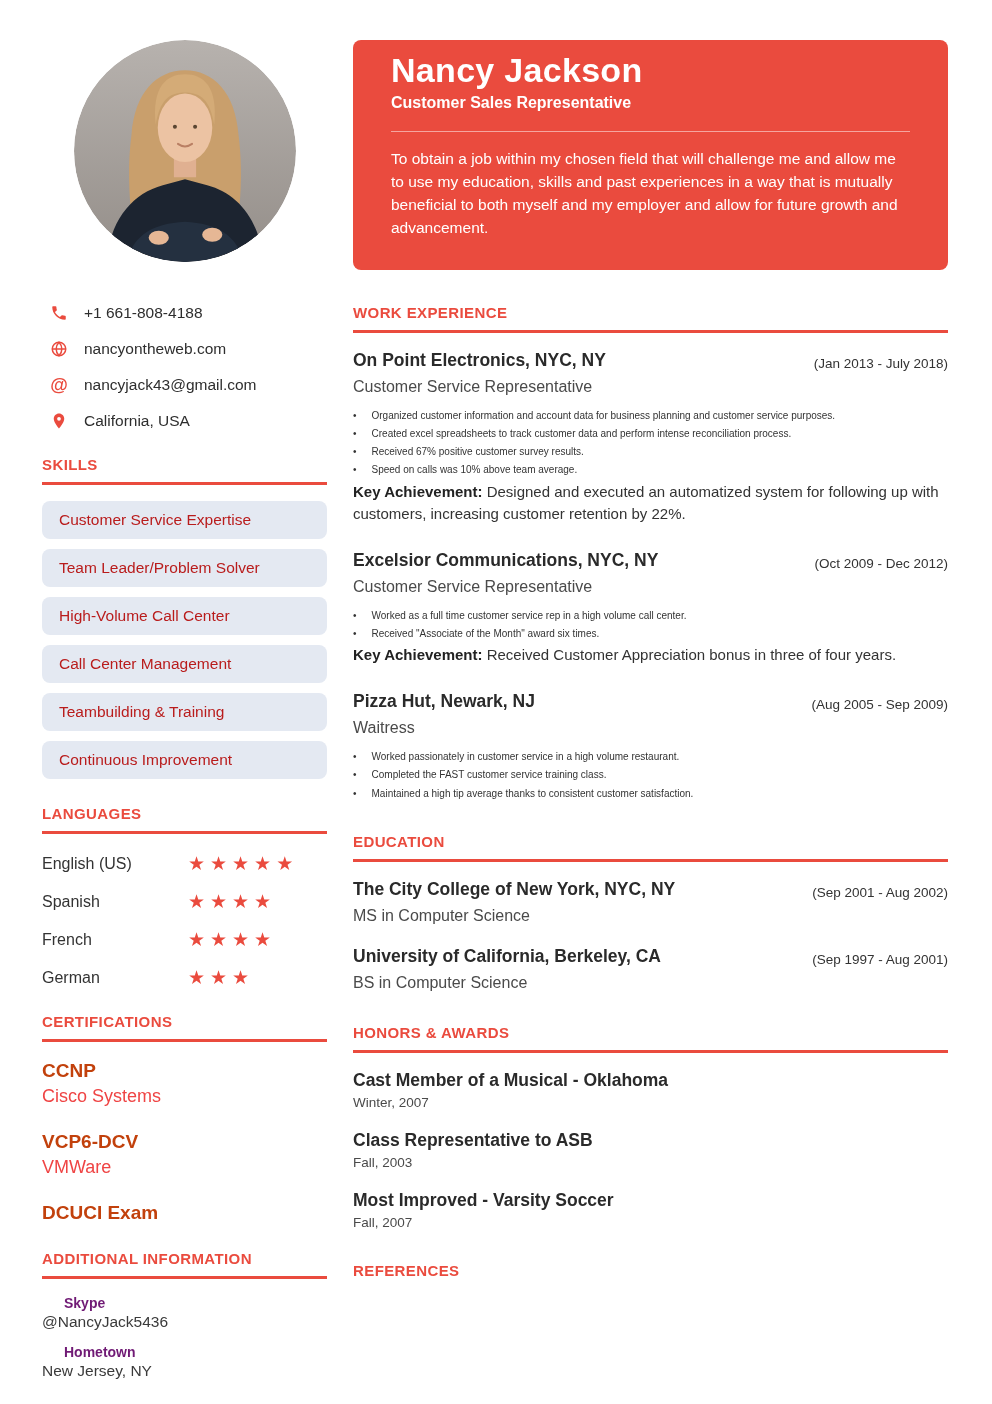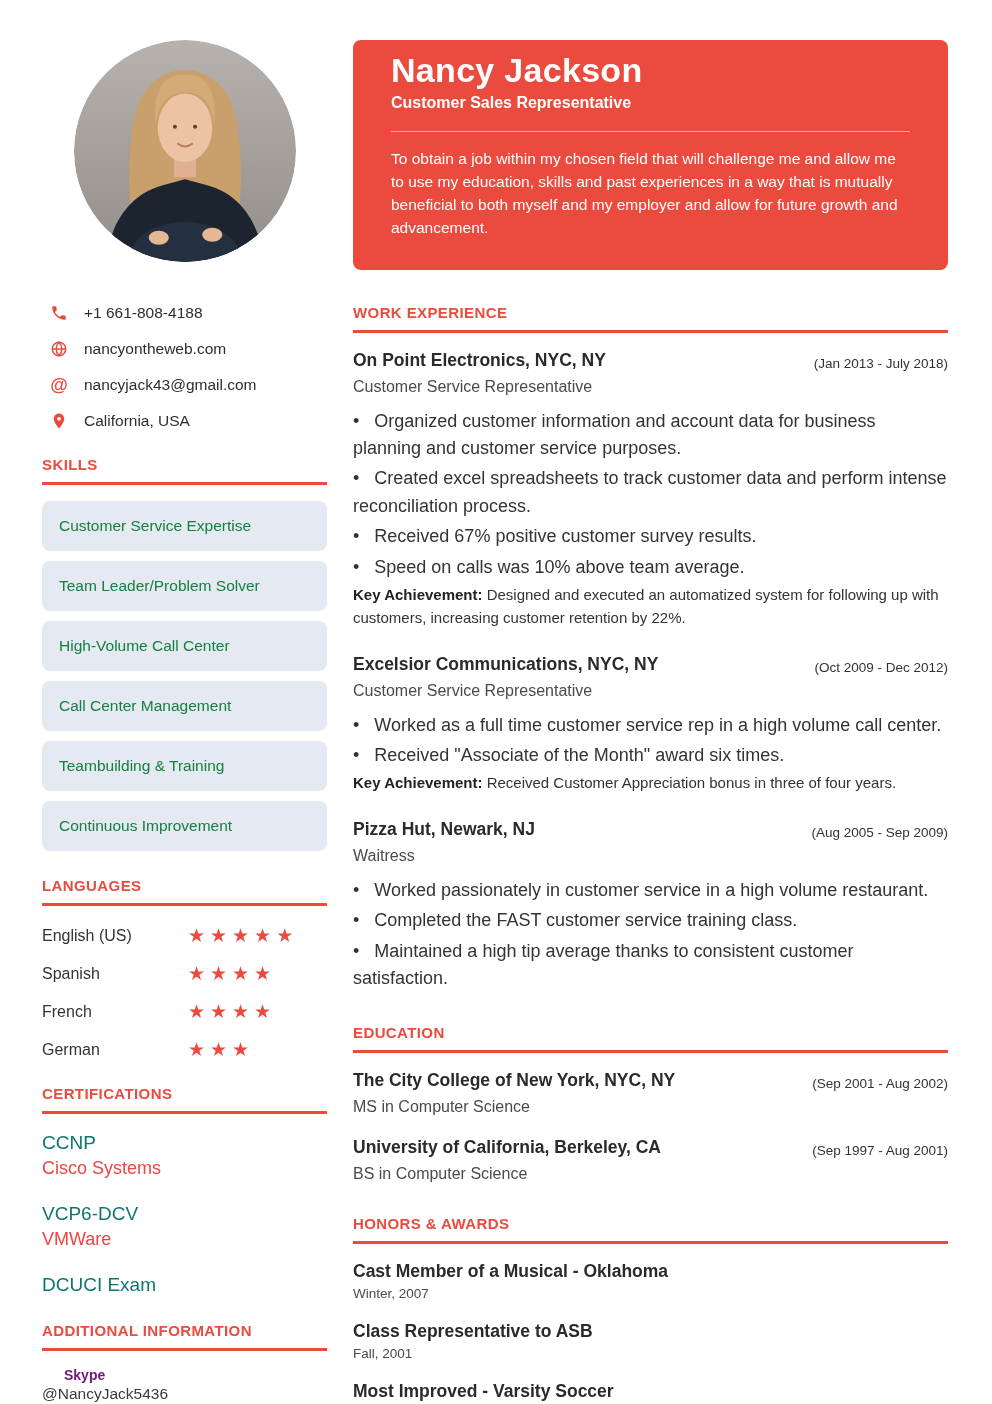--- a/index.html
+++ b/index.html
@@ -26,30 +26,30 @@
   .contact li{ display:flex; align-items:center; gap:16px; margin-bottom:18px; font-size:15.5px; color:#2e2e2e; }
   .cicon{ width:18px; height:18px; flex:0 0 18px; color:var(--accent); display:inline-flex; align-items:center; justify-content:center; font-weight:bold; }
   .cicon svg{ width:18px; height:18px; }
   .at-glyph{ font-size:18px; line-height:1; color:var(--accent); font-weight:bold; }
 
   .side-section{ margin-top:26px; }
   .sec-head{ font-size:15px; font-weight:bold; letter-spacing:.4px; color:var(--accent); }
   .sec-rule{ height:3px; background:var(--accent); margin-top:9px; border:none; }
 
   .pills{ margin-top:16px; }
-  .pill{ background:var(--pill); border-radius:8px; padding:16px 17px; font-size:15.5px; color:#15803d; margin-bottom:10px; }
+  .pill{ background:var(--pill); border-radius:8px; padding:10px 17px; font-size:15.5px; color:#b91c1c; margin-bottom:10px; }
 
   .langs{ margin-top:20px; }
   .lang-row{ display:grid; grid-template-columns:146px 1fr; align-items:center; margin-bottom:19px; }
   .lang-name{ font-size:16px; color:#333; }
   .stars{ color:var(--accent); font-size:19px; letter-spacing:5px; line-height:1; }
 
   .certs{ margin-top:18px; }
   .cert{ margin-bottom:24px; }
-  .cert-name{ font-size:19px; font-weight:normal; color:#0f766e; }
+  .cert-name{ font-size:19px; font-weight:bold; color:#c2410c; }
   .cert-issuer{ font-size:18px; color:#ef4444; margin-top:4px; }
 
   .addl{ margin-top:16px; }
   .addl-item{ margin-bottom:13px; }
   .addl-label{ font-size:14px; font-weight:bold; color:#701a75;margin-left:22px; }
   .addl-value{ font-size:15.5px; color:#3a3a3a; margin-top:2px; }
 
   
   .main{ flex:1; min-width:0; }
   .hero{ background:var(--accent); color:#fff; border-radius:8px; padding:11px 38px 30px; }
@@ -59,21 +59,21 @@
   .hero .objective{ font-size:15.5px; line-height:1.48; }
 
   .msec{ margin-top:32px; }
   .msec:first-of-type{ margin-top:34px; }
   .entry{ margin-top:17px; }
   .entry-head{ display:flex; justify-content:space-between; align-items:flex-end; gap:12px; }
   .entry-title{ font-size:17.5px; font-weight:bold; color:#2a2a2a; }
   .entry-date{ font-size:13.5px; color:#333; white-space:nowrap; }
   .entry-role{ font-size:16px; color:#4a4a4a; margin-top:7px; }
   .bullets{ list-style:none; margin-top:12px; }
-  .bullets li{ font-size:18px; line-height:1.52; color:#333; margin-bottom:3px; }
+  .bullets li{ font-size:10px; line-height:1.52; color:#333; margin-bottom:3px; }
   .bullets li::before{ content:"•"; margin-right:15px; }
   .achievement{ font-size:15px; line-height:1.52; color:#333; }
   .achievement strong{ color:#222; }
   .job{ margin-bottom:24px; }
   .school{ margin-bottom:21px; }
   .award{ margin-bottom:20px; }
   .award-date{ font-size:13.5px; color:#4a4a4a; margin-top:4px; }
 </style>
 </head>
 <body>
@@ -299,21 +299,21 @@
     <section class="msec">
       <h2 class="sec-head">HONORS &amp; AWARDS</h2>
       <div class="sec-rule"></div>
 
       <div class="entry award">
         <div class="entry-title">Cast Member of a Musical - Oklahoma</div>
         <div class="award-date">Winter, 2007</div>
       </div>
       <div class="entry award">
         <div class="entry-title">Class Representative to ASB</div>
-        <div class="award-date">Fall, 2001</div>
+        <div class="award-date">Fall, 2003</div>
       </div>
       <div class="entry award">
         <div class="entry-title">Most Improved - Varsity Soccer</div>
         <div class="award-date">Fall, 2007</div>
       </div>
     </section>
 
     <section class="msec">
       <h2 class="sec-head">REFERENCES</h2>
 

